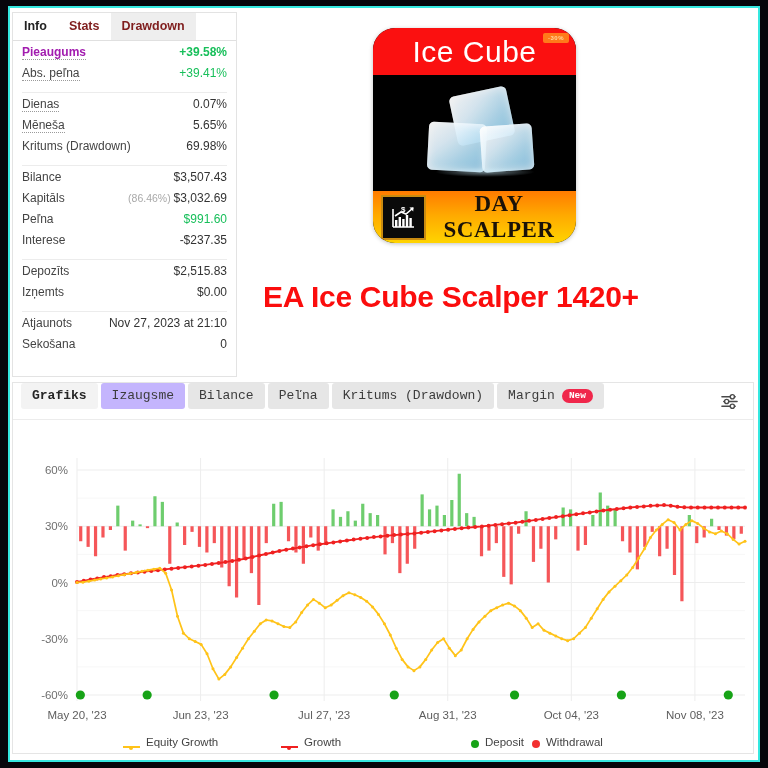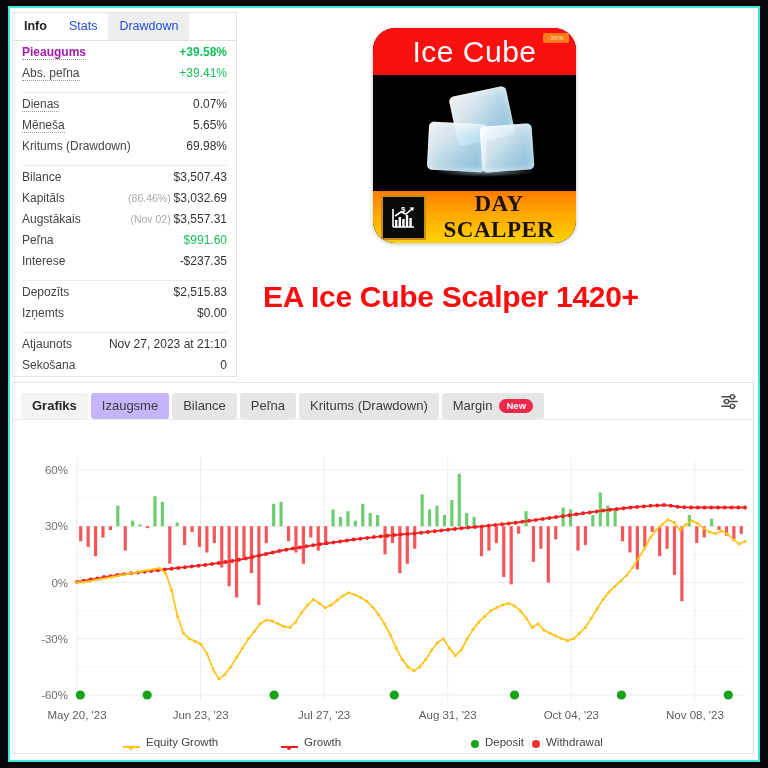--- a/index.html
+++ b/index.html
@@ -42,25 +42,26 @@
     box-sizing: border-box;
   }
   #panel-tabs {
     display: flex;
     height: 27px;
     border-bottom: 1px solid #e0e0e0;
     background: #ffffff;
   }
   .ptab {
     font-size: 12.5px;
-    color: #1d4ed8;
+    color: #7f1d1d;
     padding: 0 11px;
     line-height: 27px;
     cursor: pointer;
     white-space: nowrap;
+    font-weight: bold;
   }
   .ptab.shade { background: #eeeeee; }
   .ptab.plain { background: #ffffff; }
   .ptab.bold { font-weight: bold; color: #222; }
 
   .srow {
     display: flex;
     justify-content: space-between;
     align-items: baseline;
     padding: 0 9px;
@@ -180,24 +181,25 @@
     position: absolute;
     left: 2px; top: 374px;
     width: 742px; height: 372px;
     background: #ffffff;
     border: 1px solid #e5e5e5;
     box-sizing: border-box;
   }
   #chart-tabbar {
     position: relative;
     display: flex;
-    align-items: flex-end;
+    align-items: flex-start;
     height: 36px;
     border-bottom: 1px solid #ececec;
     padding-left: 8px;
+    font-family: Liberation Mono, monospace;
   }
   .ctab {
     font-size: 13px;
     color: #3c3c3c;
     height: 26px;
     line-height: 26px;
     padding: 0 11px;
     margin-right: 3px;
     border-radius: 3px;
     white-space: nowrap;
@@ -290,24 +292,20 @@
             <span class="val"><span>69.98%</span></span>
           </div>
           <div class="sep"></div>
           <div class="srow">
             <span class="lbl">Bilance</span>
             <span class="val"><span>$3,507.43</span></span>
           </div>
           <div class="srow">
             <span class="lbl">Kapitāls</span>
             <span class="val"><span class="muted">(86.46%) </span><span>$3,032.69</span></span>
-          </div>
-          <div class="srow">
-            <span class="lbl">Augstākais</span>
-            <span class="val"><span class="muted">(Nov 02) </span><span>$3,557.31</span></span>
           </div>
           <div class="srow">
             <span class="lbl">Peľna</span>
             <span class="val"><span class="green">$991.60</span></span>
           </div>
           <div class="srow">
             <span class="lbl">Interese</span>
             <span class="val"><span>-$237.35</span></span>
           </div>
           <div class="sep"></div>

